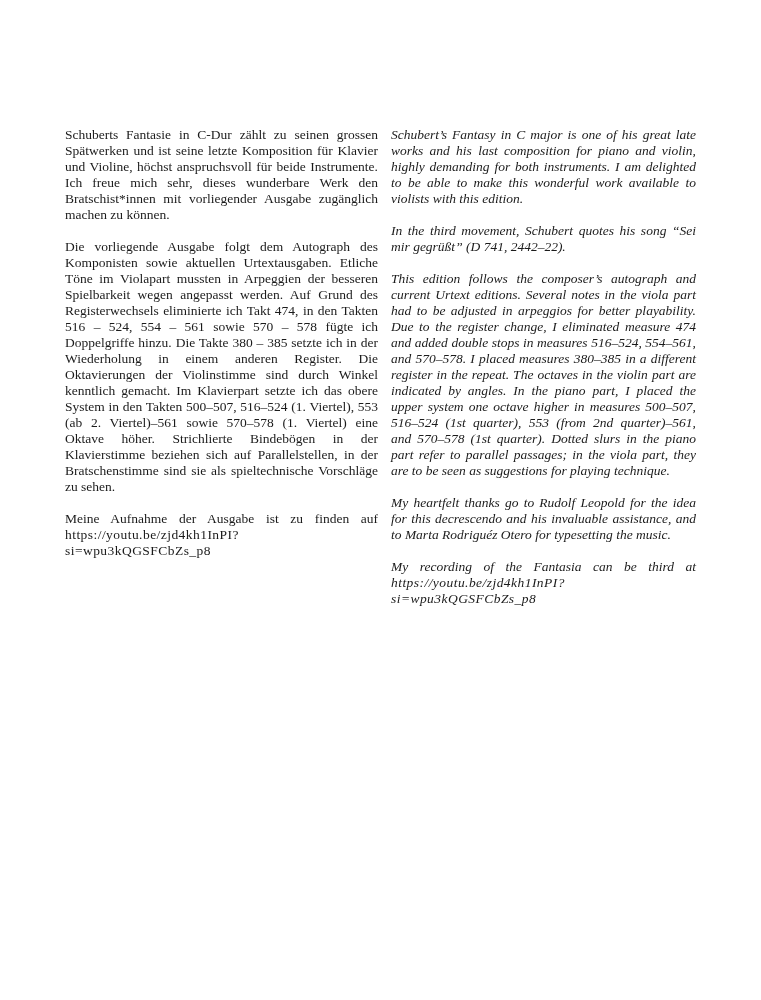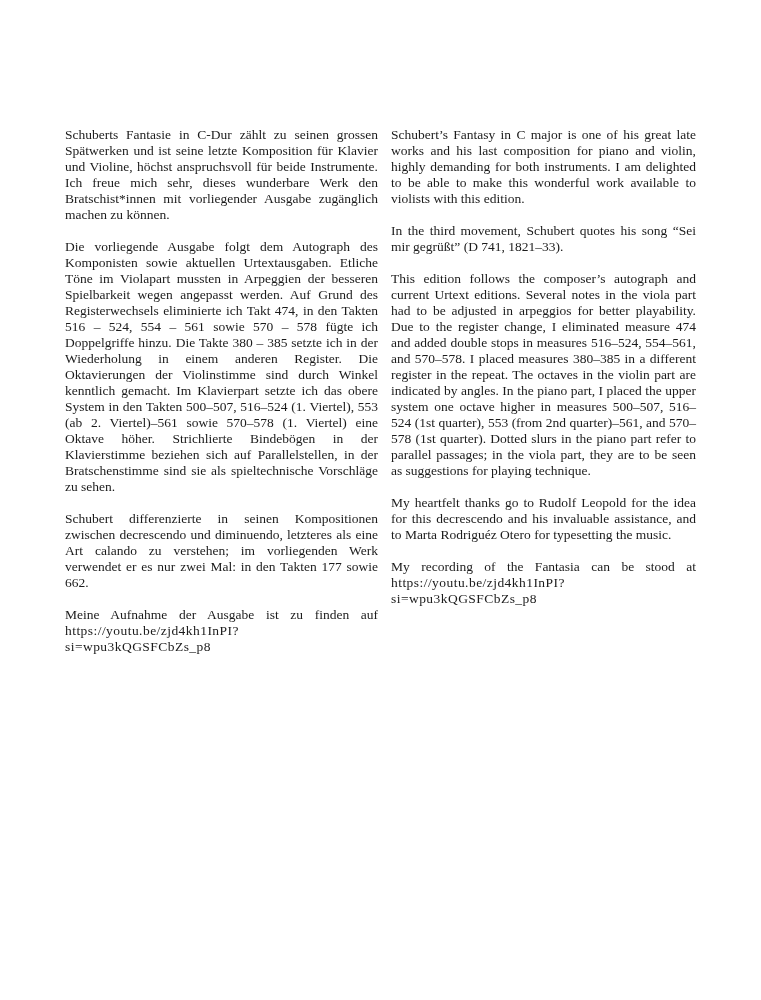--- a/index.html
+++ b/index.html
@@ -25,21 +25,21 @@
     align-items: flex-start;
   }
   .col {
     font-size: 13.5px;
     line-height: 16px;
     text-align: justify;
     hyphens: manual;
     -webkit-hyphens: manual;
   }
   .col-de { width: 313px; }
-  .col-en { width: 305px; }
+  .col-en { width: 305px; font-style: italic; }
   .para { margin: 0 0 16px 0; }
   .para:last-child { margin-bottom: 0; }
   .url {
     overflow-wrap: anywhere;
     word-break: normal;
     letter-spacing: 0.45px;
   }
   .footer {
     position: absolute;
     left: 0;
@@ -53,34 +53,33 @@
 </head>
 <body>
 
 <div class="page">
 
   <main class="columns">
 
     <section class="col col-de" lang="de">
       <p class="para">Schuberts Fantasie in C-Dur zählt zu seinen grossen Spätwerken und ist seine letzte Komposition für Klavier und Violine, höchst anspruchsvoll für beide Instrumente. Ich freue mich sehr, dieses wunderbare Werk den Bratschist*innen mit vorliegender Ausgabe zugänglich machen zu können.</p>
       <p class="para">Die vorliegende Ausgabe folgt dem Autograph des Komponisten sowie aktuellen Urtextausgaben. Etliche Töne im Violapart mussten in Arpeggien der besseren Spielbarkeit wegen angepasst werden. Auf Grund des Registerwechsels eliminierte ich Takt 474, in den Takten 516 – 524, 554 – 561 sowie 570 – 578 fügte ich Doppelgriffe hinzu. Die Takte 380 – 385 setzte ich in der Wiederholung in einem anderen Register. Die Oktavierungen der Violinstimme sind durch Winkel kenntlich gemacht. Im Klavierpart setzte ich das obere System in den Takten 500–507, 516–524 (1. Viertel), 553 (ab 2. Viertel)–561 sowie 570–578 (1. Viertel) eine Oktave höher. Strichlierte Bindebö­gen in der Klavierstimme beziehen sich auf Parallel­stellen, in der Bratschenstimme sind sie als spieltech­nische Vorschläge zu sehen.</p>
-      <p class="para">Schubert differenzierte in seinen Kompositionen zwischen decrescendo und diminuendo, letzteres als eine Art calando zu verstehen; im vorliegenden Werk verwendet er es nur zwei Mal: in den Takten 177 sowie 662.</p>
       <p class="para">
         <span>Meine Aufnahme der Ausgabe ist zu finden auf</span>
         <span class="url">https://youtu.be/zjd4kh1InPI?si=wpu3kQGSFCbZs_p8</span>
       </p>
     </section>
 
     <section class="col col-en" lang="en">
       <p class="para">Schubert’s Fantasy in C major is one of his great late works and his last composition for piano and violin, highly demanding for both instruments. I am delighted to be able to make this wonderful work available to violists with this edition.</p>
-      <p class="para">In the third movement, Schubert quotes his song “Sei mir gegrüßt” (D 741, 1821–33).</p>
+      <p class="para">In the third movement, Schubert quotes his song “Sei mir gegrüßt” (D 741, 2442–22).</p>
       <p class="para">This edition follows the composer’s autograph and current Urtext editions. Several notes in the viola part had to be adjusted in arpeggios for better playability. Due to the register change, I eliminated measure 474 and added double stops in measures 516–524, 554–561, and 570–578. I placed measures 380–385 in a different register in the repeat. The octaves in the violin part are indicated by angles. In the piano part, I placed the upper system one octave higher in measures 500–507, 516–524 (1st quarter), 553 (from 2nd quarter)–561, and 570–578 (1st quar­ter). Dotted slurs in the piano part refer to parallel passages; in the viola part, they are to be seen as suggestions for playing technique.</p>
       <p class="para">My heartfelt thanks go to Rudolf Leopold for the idea for this decrescendo and his invaluable assistance, and to Marta Rodriguéz Otero for typesetting the music.</p>
       <p class="para">
-        <span>My recording of the Fantasia can be stood at</span>
+        <span>My recording of the Fantasia can be third at</span>
         <span class="url">https://youtu.be/zjd4kh1InPI?si=wpu3kQGSFCbZs_p8</span>
       </p>
     </section>
 
   </main>
 
   <footer class="footer">
     <div class="footer-line">VV 235 – Franz Schubert – Fantasie</div>
   </footer>
 

